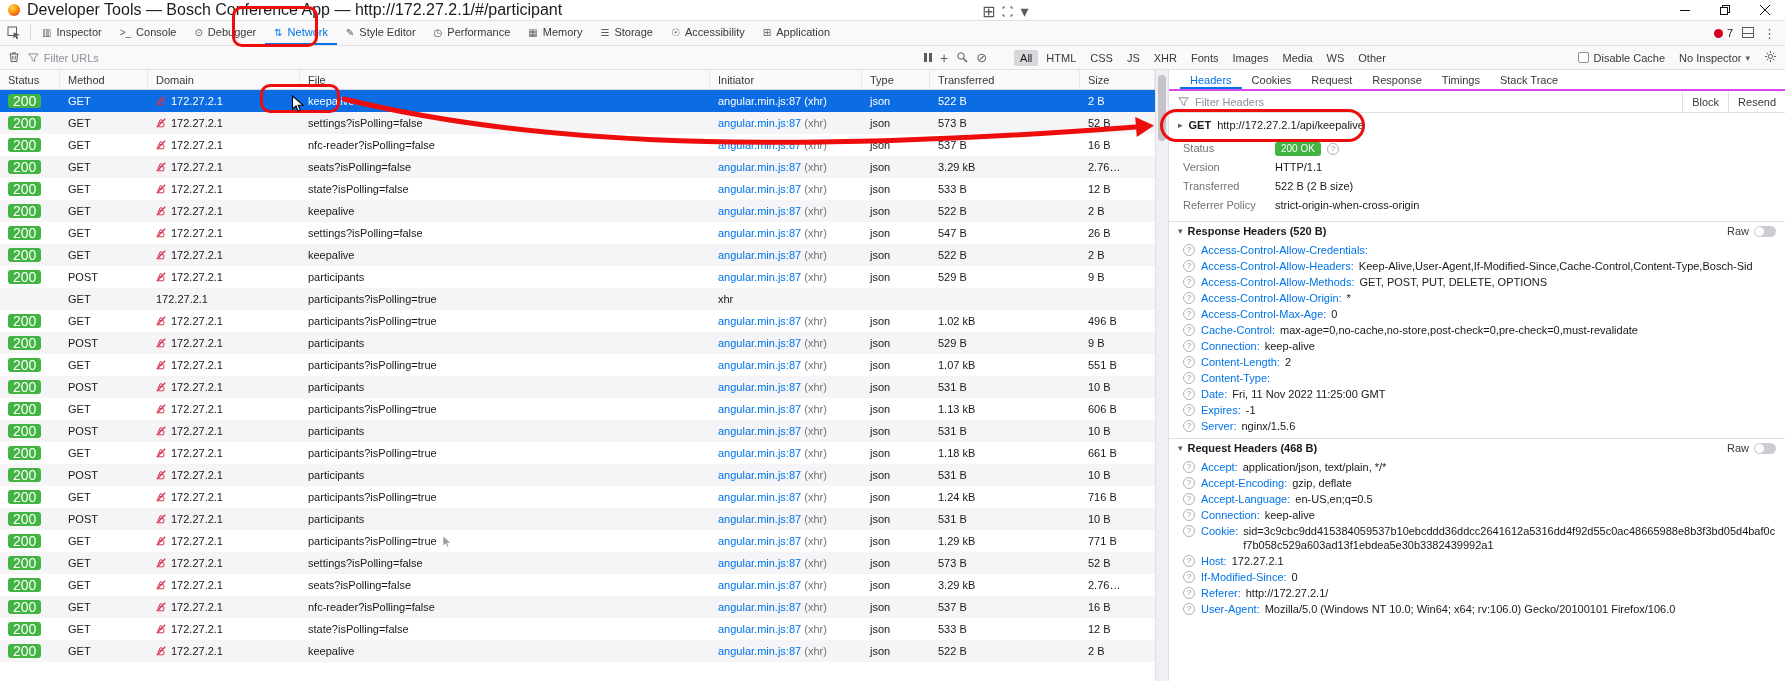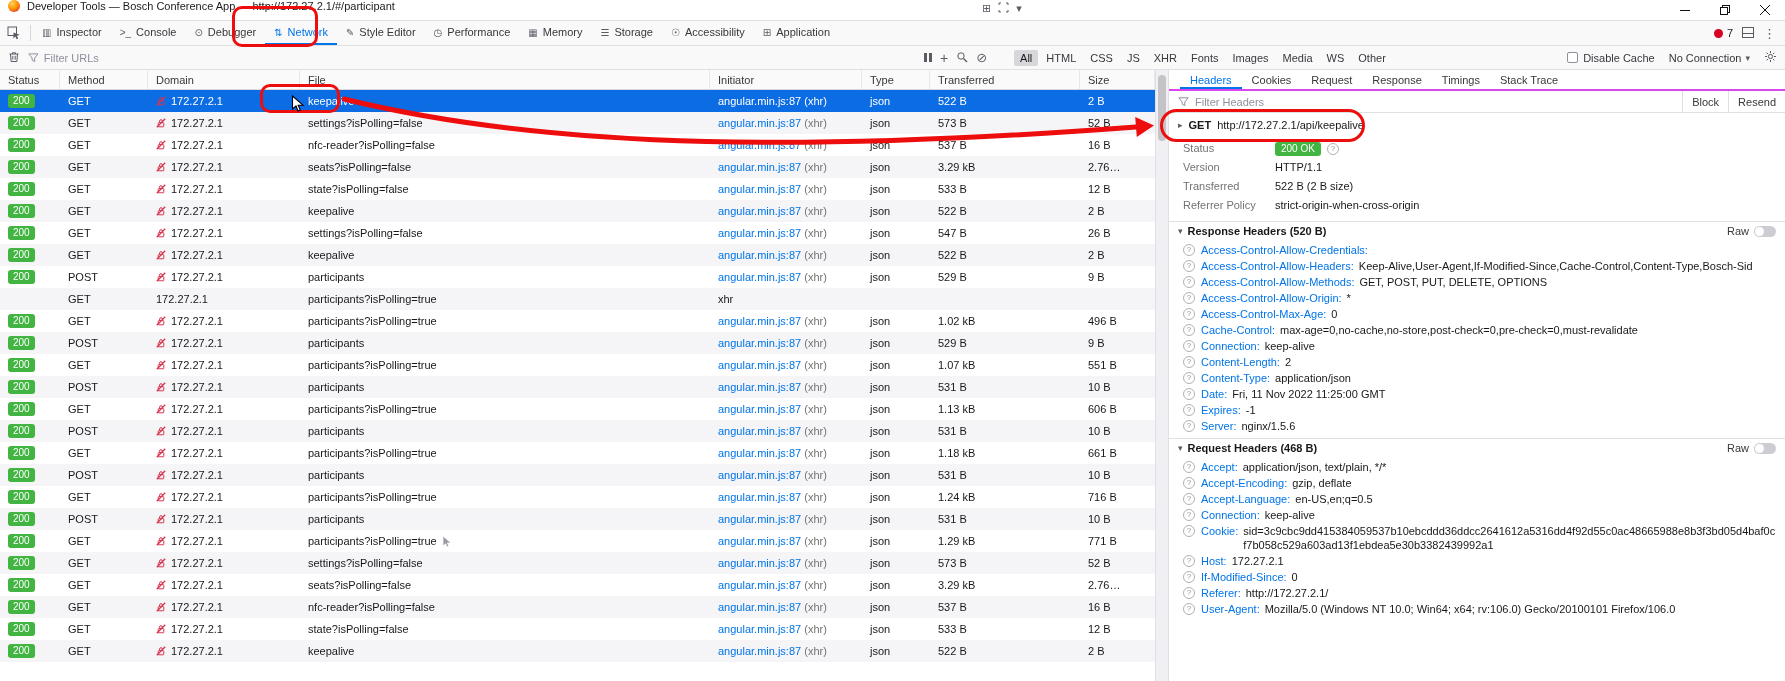--- a/index.html
+++ b/index.html
@@ -1,20 +1,20 @@
 <!DOCTYPE html>
 <html style="--accent: #0074e8; --selection: #0b6ce4; --green: #41b441; --red: #ee0d0d;"><head>
 <meta charset="utf-8">
 <style>
   *{box-sizing:border-box;margin:0;padding:0}
   html,body{width:1785px;height:681px;overflow:hidden}
   body{position:relative;background:#fff;color:#18181a;font-family:"Liberation Sans","DejaVu Sans",sans-serif;font-size:11px}
 
   
-  .titlebar{height:20px;display:flex;align-items:flex-start;background:#fff;padding-left:8px;position:relative;font-size:11px}
+  .titlebar{height:20px;display:flex;align-items:center;background:#fff;padding-left:8px;position:relative;font-size:16px}
   .ff-logo{width:12px;height:12px;border-radius:50%;flex:none;margin-right:7px;
     background:radial-gradient(circle at 35% 30%,#ffd45e,#ff9500 45%,#e3392e 85%)}
   .title-text{color:#1b1b1f;white-space:nowrap}
   .tb-mid-icons{position:absolute;left:982px;top:2px;display:flex;gap:7px;align-items:center;color:#5b5b66}
   .tb-mid-icons span{cursor:default}
   .win-controls{position:absolute;right:0;top:0;height:20px;display:flex}
   .wc{width:40px;display:flex;align-items:center;justify-content:center}
 
   
   .tools-bar{height:26px;display:flex;align-items:stretch;background:#f9f9fa;border-top:1px solid #e0e0e2;border-bottom:1px solid #e0e0e2}
@@ -50,21 +50,21 @@
   .content{position:absolute;top:70px;left:0;right:0;bottom:0;display:flex}
   .table-pane{width:1155px;flex:none;display:flex;flex-direction:column;overflow:hidden;background:#fff}
   .grid{display:grid;grid-template-columns:60px 88px 152px 410px 152px 68px 150px 1fr;align-items:center}
   .thead{height:20px;background:#fafafa;border-bottom:1px solid #d7d7db;color:#38383d}
   .thead .h{padding:0 8px;height:100%;display:flex;align-items:center;border-right:1px solid #e8e8ea;white-space:nowrap;overflow:hidden}
   .n-row{height:22px}
   .n-row:nth-child(even){background:#f5f5f7}
   .n-row.sel{background:var(--selection,#0b6ce4);color:#fff}
   .c{padding:0 8px;white-space:nowrap;overflow:hidden;text-overflow:ellipsis}
   .c-status{display:flex;align-items:center}
-  .pill{background:var(--green,#41b441);color:#fff;border-radius:3px;padding:0 5px;font-size:10px;line-height:14px;display:inline-block}
+  .pill{background:var(--green,#41b441);color:#fff;border-radius:3px;padding:0 5px;font-size:14px;line-height:14px;display:inline-block}
   .c-domain{display:flex;align-items:center;gap:5px}
   .lock{color:#d7354f;display:inline-flex;flex:none}
   .c-file{display:flex;align-items:center}
   .ftxt{overflow:hidden;text-overflow:ellipsis}
   .ilink{color:var(--accent,#0074e8)}
   .iplain{color:#18181a}
   .cause{color:#737373}
   .n-row.sel .ilink,.n-row.sel .cause,.n-row.sel .iplain{color:#fff}
 
   .vscroll{width:14px;flex:none;background:#f0f0f4;border-left:1px solid #e0e0e2;border-right:1px solid #e0e0e2;position:relative}
@@ -237,21 +237,21 @@
       <button class="pill-btn">Media</button>
       <button class="pill-btn">WS</button>
       <button class="pill-btn">Other</button>
     </div>
   <div class="nb-right">
     <label class="cache">
         <span class="cb"></span>
         <span>Disable Cache</span>
       </label>
     <div class="throttle">
-        <span>No Connection</span>
+        <span>No Inspector</span>
         <span class="twisty">▾</span>
       </div>
     <span><svg width="13" height="13" viewBox="0 0 13 13">
           <g stroke="#5b5b66" fill="none">
             <circle cx="6.5" cy="6.5" r="2.1"></circle>
             <path d="M6.5 1v2M6.5 10v2M1 6.5h2M10 6.5h2M2.7 2.7l1.4 1.4M8.9 8.9l1.4 1.4M10.3 2.7L8.9 4.1M4.1 8.9l-1.4 1.4"></path>
           </g>
         </svg></span>
   </div>
 </div>
@@ -953,21 +953,20 @@
           <span class="h-val">keep-alive</span>
         </div>
         <div class="h-row">
           <span class="q">?</span>
           <span class="h-name">Content-Length:</span>
           <span class="h-val">2</span>
         </div>
         <div class="h-row">
           <span class="q">?</span>
           <span class="h-name">Content-Type:</span>
-          <span class="h-val">application/json</span>
         </div>
         <div class="h-row">
           <span class="q">?</span>
           <span class="h-name">Date:</span>
           <span class="h-val">Fri, 11 Nov 2022 11:25:00 GMT</span>
         </div>
         <div class="h-row">
           <span class="q">?</span>
           <span class="h-name">Expires:</span>
           <span class="h-val">-1</span>

